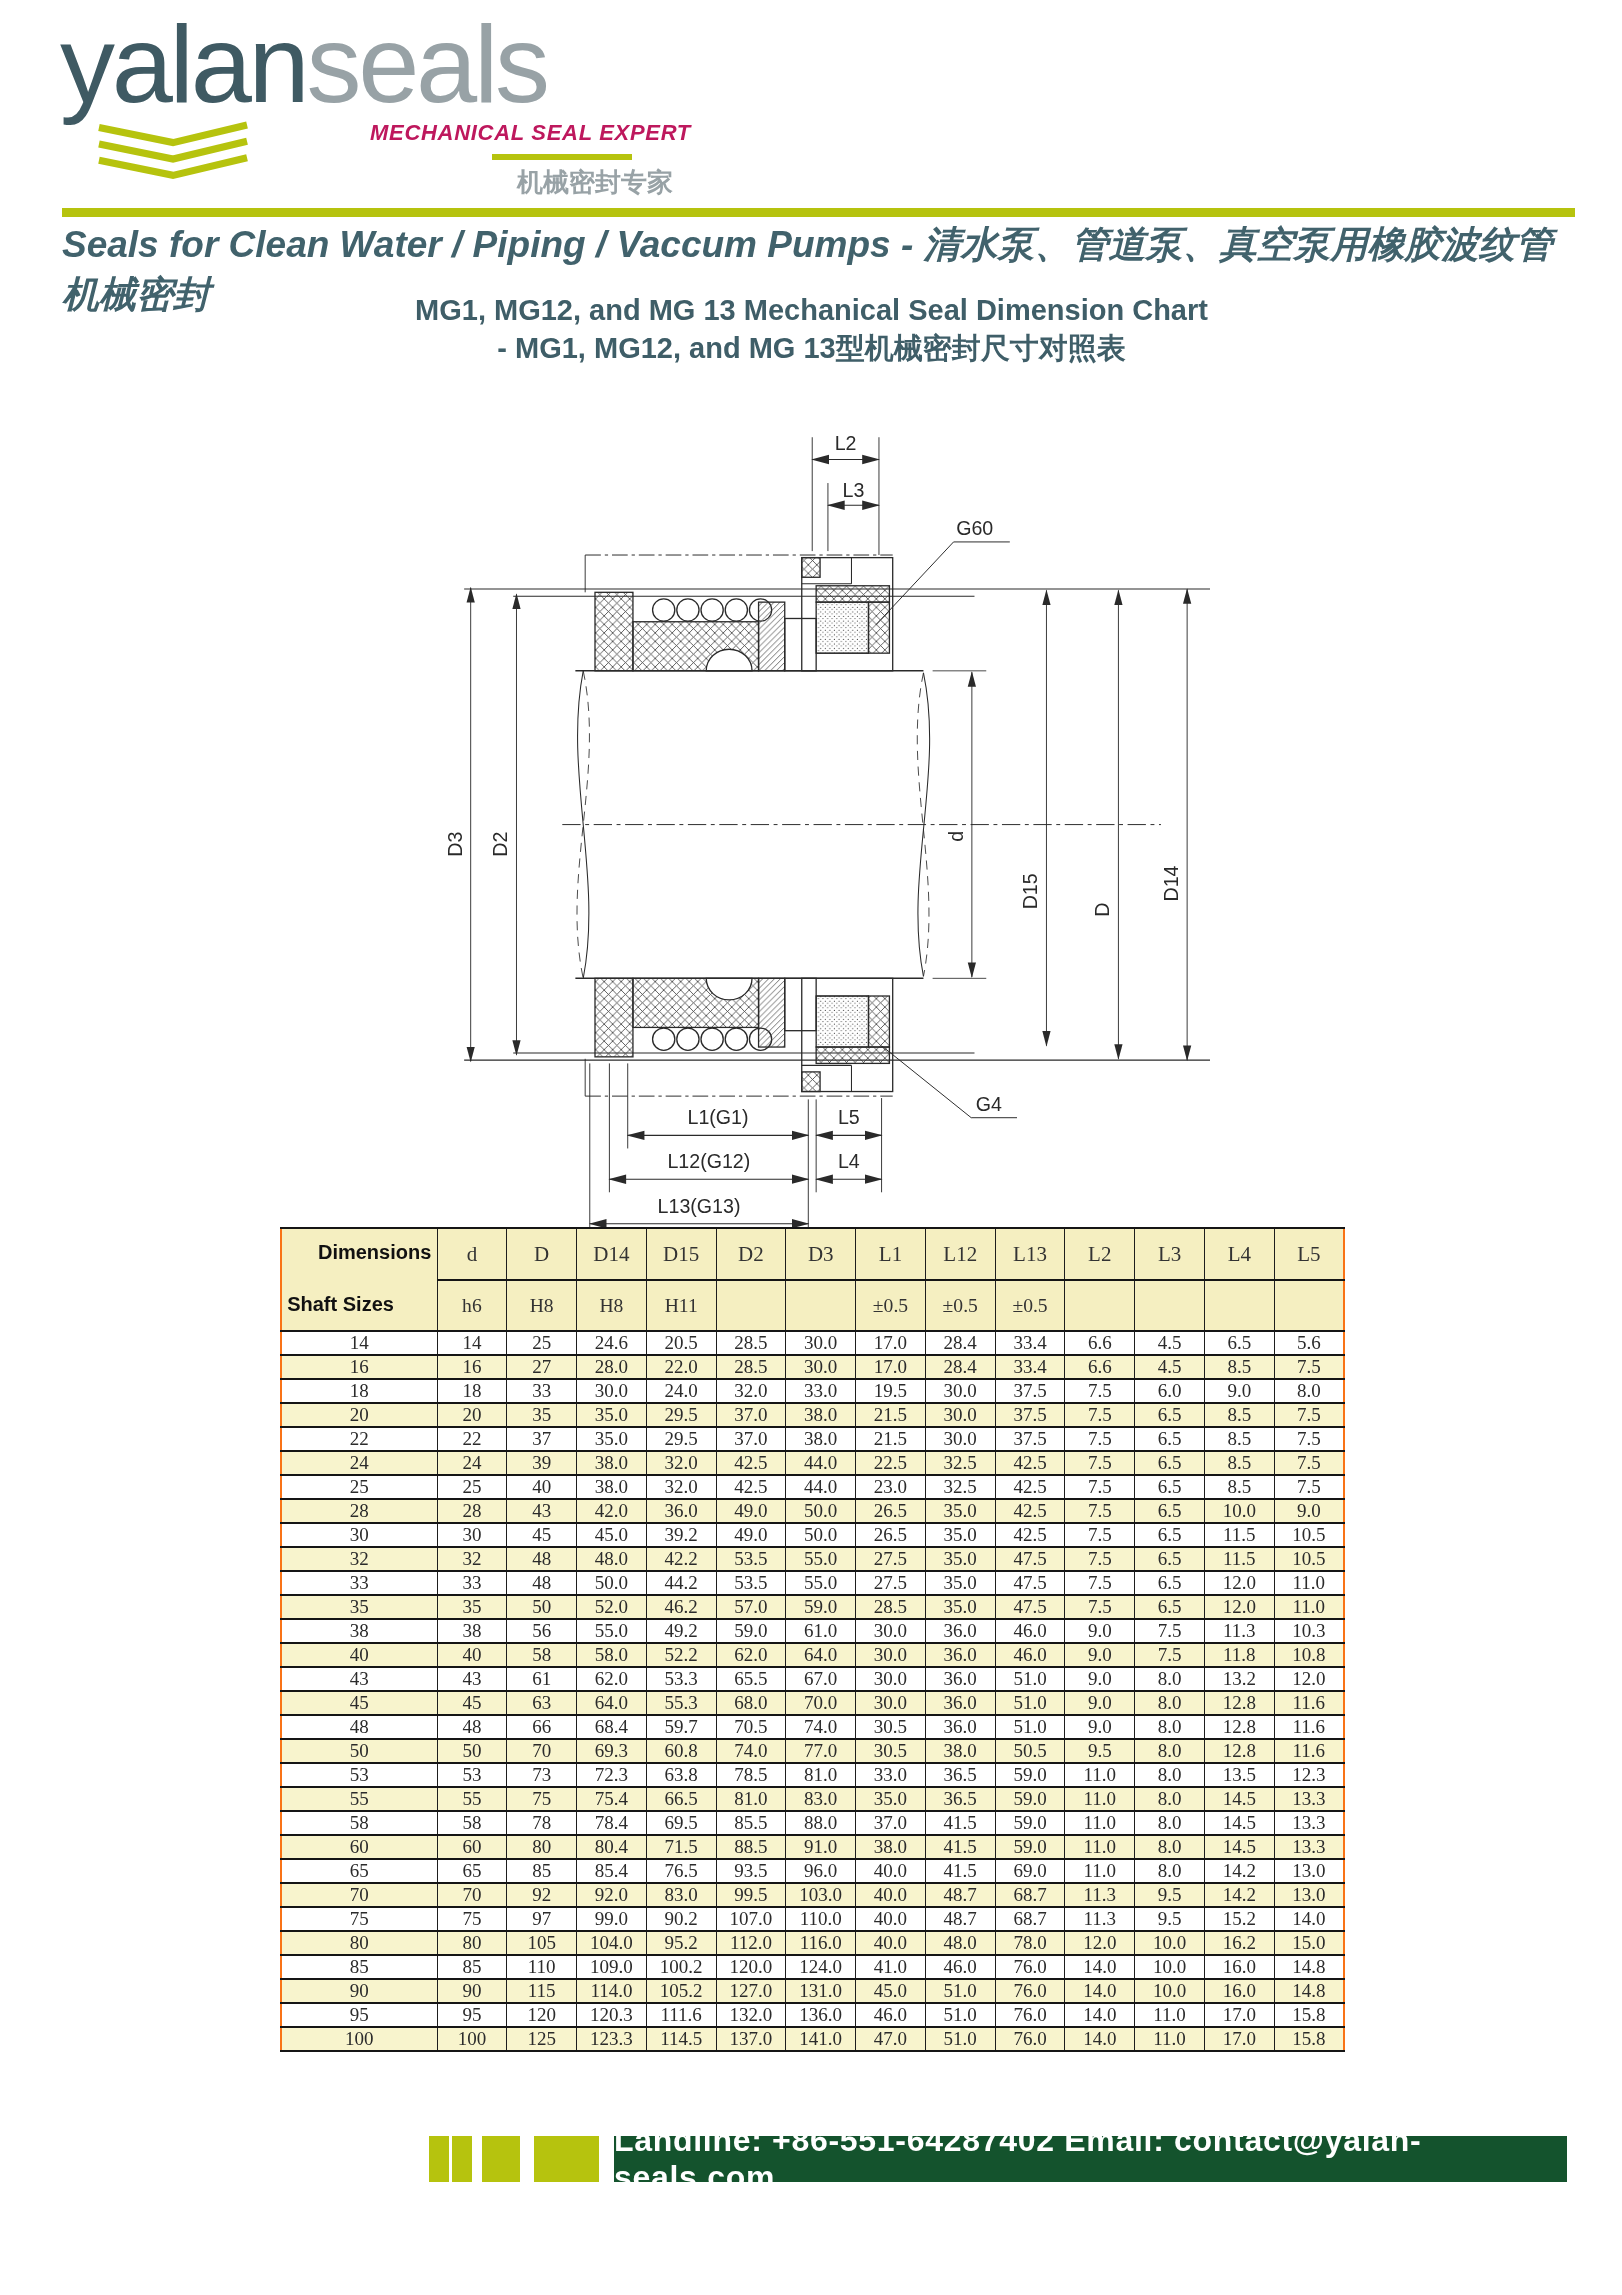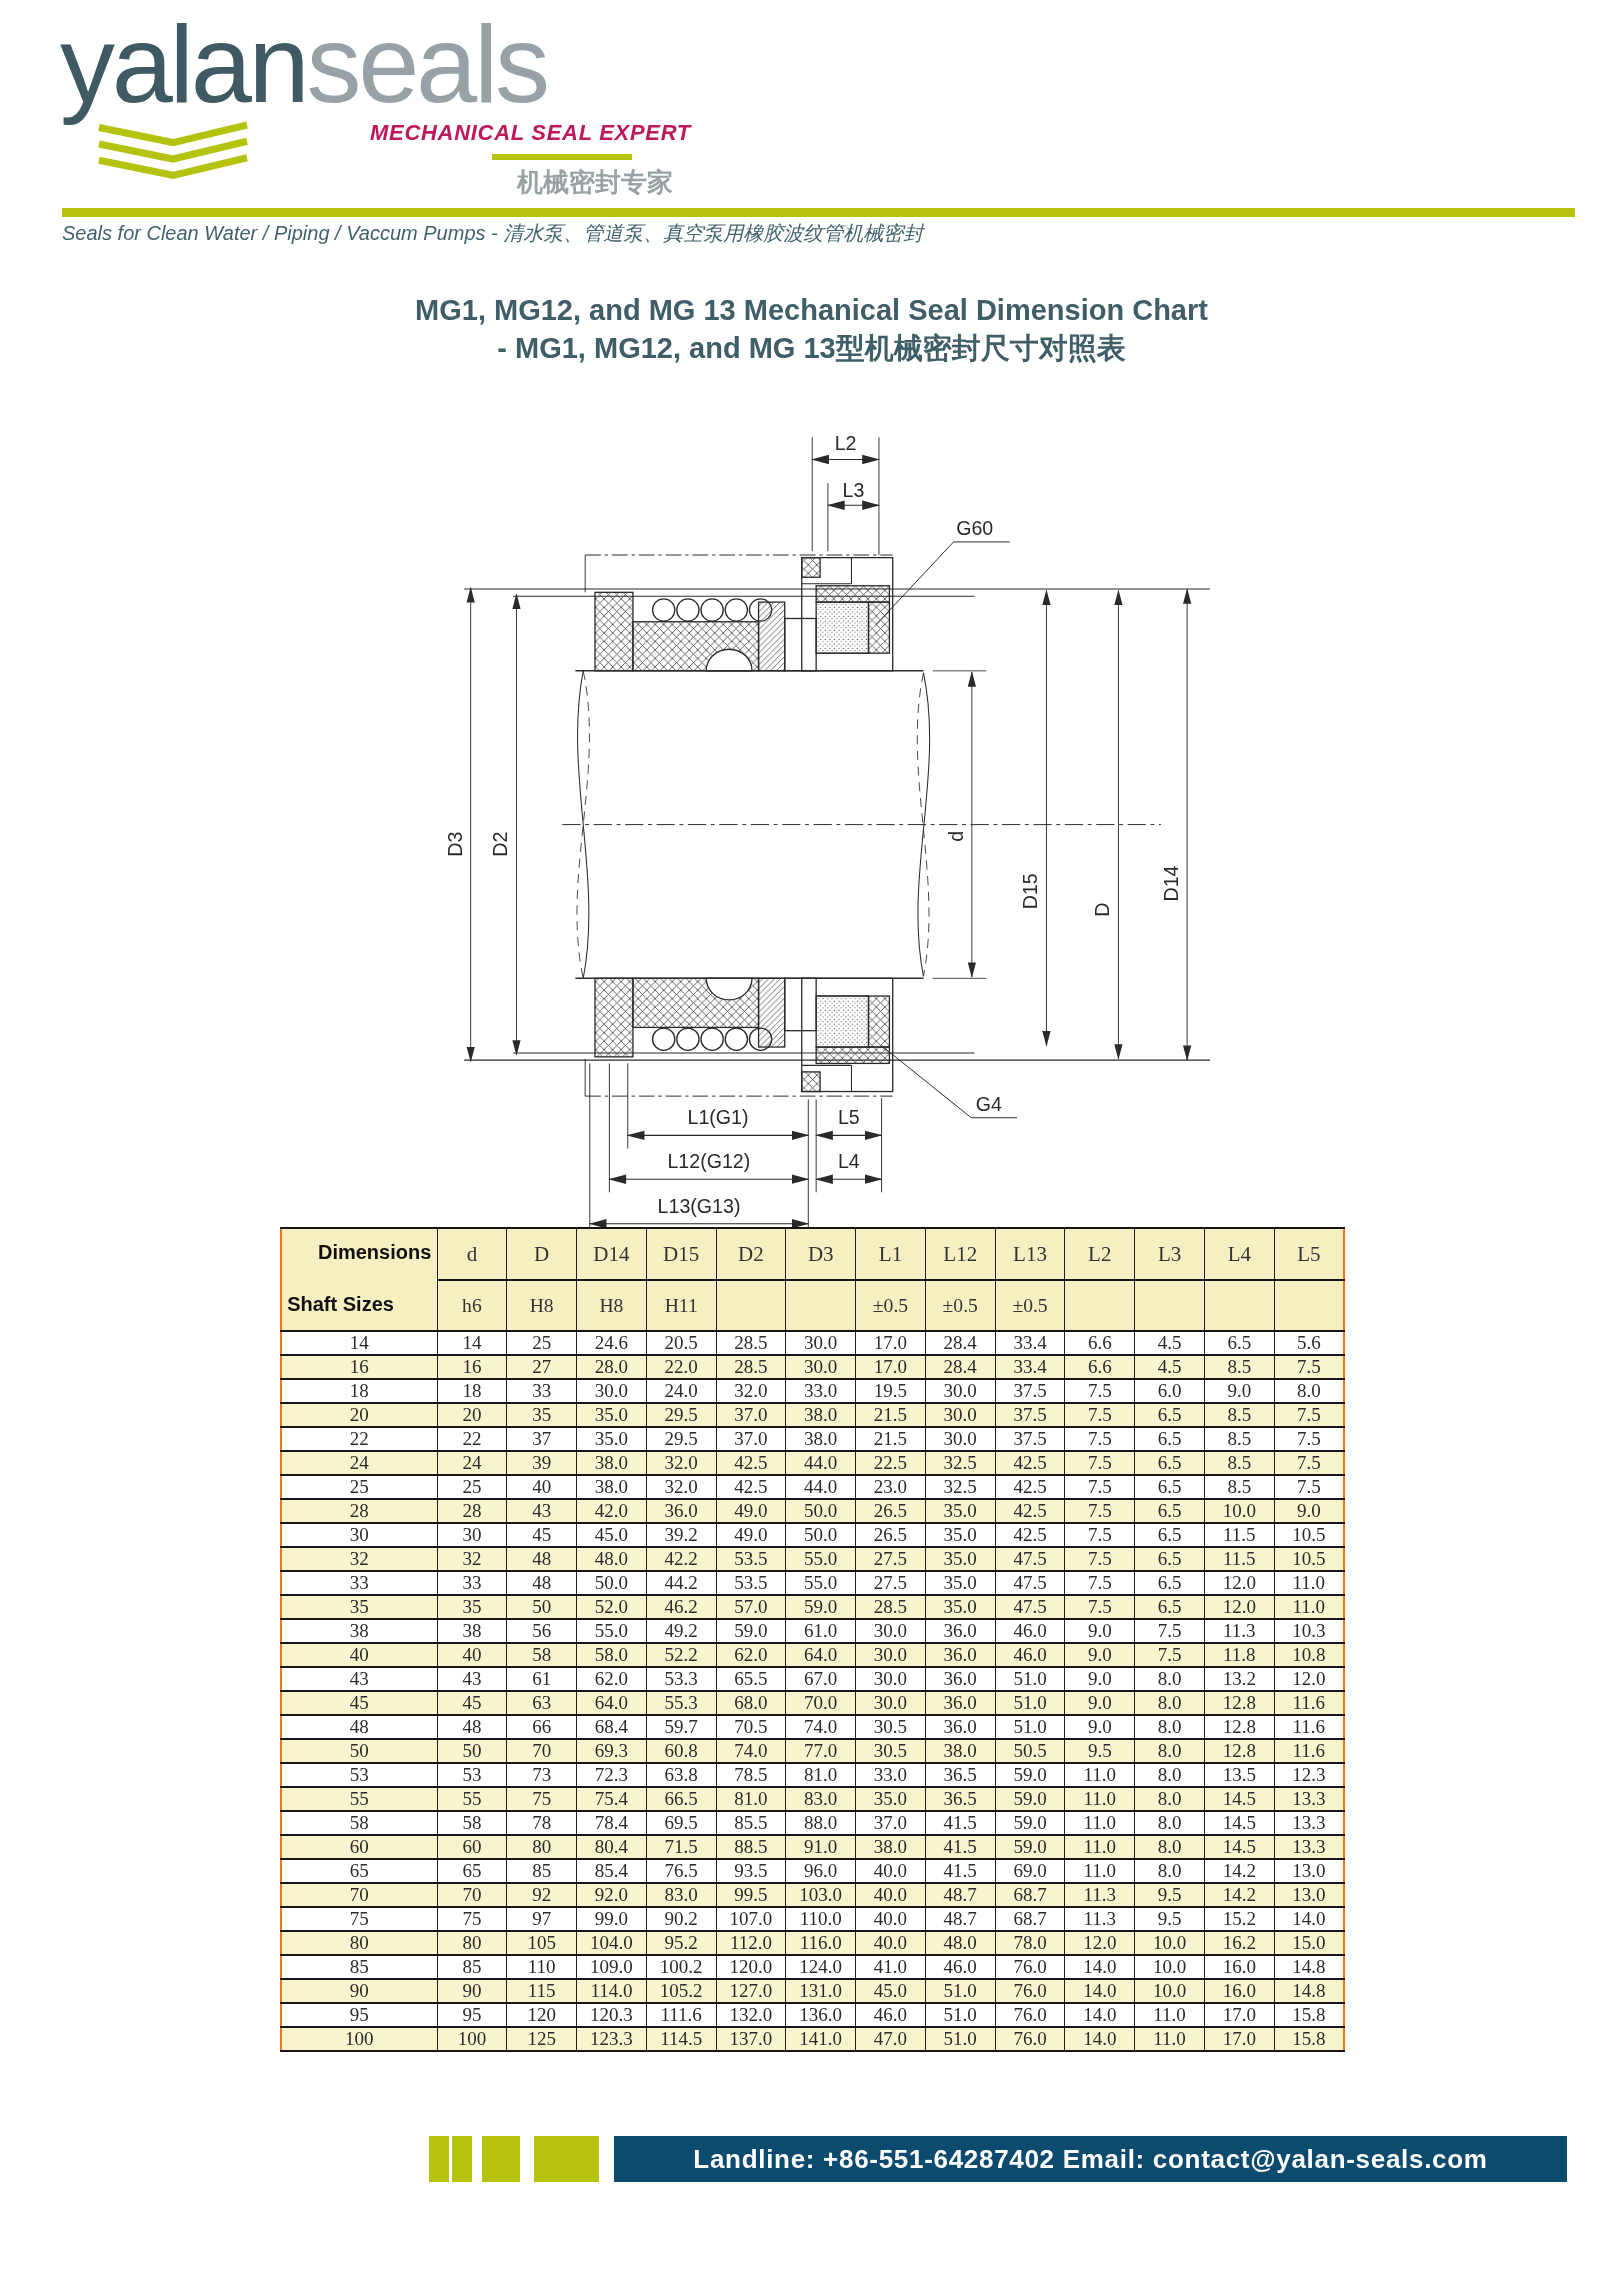--- a/index.html
+++ b/index.html
@@ -13,21 +13,21 @@
   .chevrons{position:absolute;left:97px;top:119px;width:152px;height:63px;}
   .expert{position:absolute;left:370px;top:120px;font-size:22px;font-weight:bold;
           color:#be185d;letter-spacing:0.7px;font-style:italic;}
   .cnbig{position:absolute;left:245px;top:137px;font-size:50px;font-weight:bold;letter-spacing:1.3px;line-height:1.2;}
   .cnbig .c1{color:#3f5a63;}
   .cnbig .c2{color:#98a2a6;}
   .lime-underline{position:absolute;left:492px;top:154px;width:140px;height:5.9px;background:#b6c30e;}
   .cnsmall{position:absolute;left:517px;top:165px;font-size:26px;color:#98a2a6;font-weight:bold;}
   
   .rule{position:absolute;left:62px;top:208px;width:1513px;height:8.5px;background:#b6c30e;}
-  .tagline{position:absolute;left:62px;top:220px;width:1505px;font-size:20px;font-weight:normal;
+  .tagline{position:absolute;left:62px;top:220px;width:1505px;font-size:37px;font-weight:bold;
            font-style:italic;color:#41626c;}
   
   .title{position:absolute;left:0;top:291px;width:1623px;text-align:center;
          font-size:29px;font-weight:bold;color:#3f5e68;line-height:38px;}
   
   .drawing{position:absolute;left:366px;top:386px;width:916px;height:851px;}
   .drawing text{font-family:"Liberation Sans",sans-serif;font-size:30px;fill:#2a2a2a;stroke:none;}
   
   .dim-table{position:absolute;left:280px;top:1227px;width:1065px;border-collapse:collapse;
              table-layout:fixed;font-family:"Liberation Serif",serif;}
@@ -45,23 +45,23 @@
              #222 calc(50% - 1.3px),#222 calc(50% + 1.3px),transparent calc(50% + 1.3px));
           font-family:"Liberation Sans",sans-serif;}
   .corner .top{position:absolute;right:5.2px;top:11.8px;font-size:20px;font-weight:bold;color:#111;}
   .corner .bottom{position:absolute;left:5.2px;bottom:14.4px;font-size:20px;font-weight:bold;color:#111;}
   
   .fblock{position:absolute;top:2136px;height:46px;background:#b6c30e;}
   .fb1{left:429px;width:19.6px;}
   .fb2{left:452px;width:19.6px;}
   .fb3{left:482px;width:38px;}
   .fb4{left:534px;width:65px;}
-  .fbar{position:absolute;left:614px;top:2136px;width:953px;height:46px;background:#0c4a6e;
+  .fbar{position:absolute;left:614px;top:2136px;width:953px;height:46px;background:#14532d;
         display:flex;align-items:center;justify-content:center;color:#ffffff;
-        font-size:26px;font-weight:bold;letter-spacing:0.7px;}
+        font-size:32px;font-weight:bold;letter-spacing:0.7px;}
 </style>
 </head>
 <body>
 
 <div class="page">
 
   <div class="brand">
     <span class="b1">yalan</span><span class="b2">seals</span>
   </div>
   <svg class="chevrons" viewBox="0 0 232 96">

